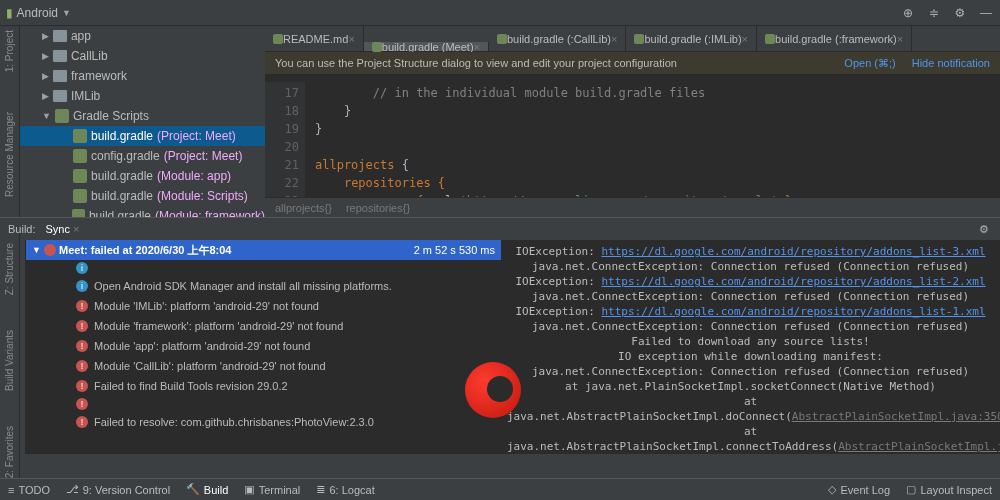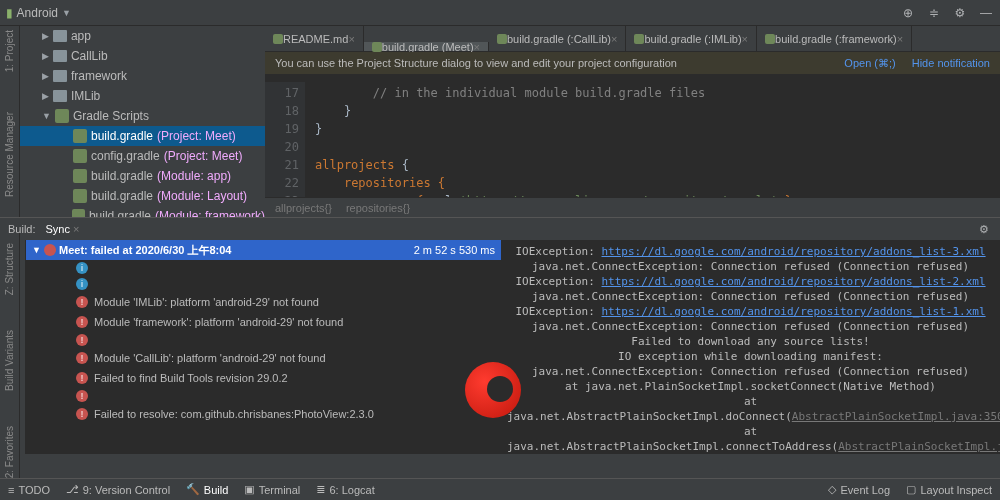--- a/index.html
+++ b/index.html
@@ -137,21 +137,21 @@
         <span style="width:9px;display:inline-block"></span>
         <span class="gradle-icon"></span>
         <span>build.gradle</span>
         <span class="muted"> (Module: app)</span>
       </div>
       <div class="tree-row">
         <span class="indent" style="width:28px"></span>
         <span style="width:9px;display:inline-block"></span>
         <span class="gradle-icon"></span>
         <span>build.gradle</span>
-        <span class="muted"> (Module: Layout)</span>
+        <span class="muted"> (Module: Scripts)</span>
       </div>
       <div class="tree-row">
         <span class="indent" style="width:28px"></span>
         <span style="width:9px;display:inline-block"></span>
         <span class="gradle-icon"></span>
         <span>build.gradle</span>
         <span class="muted"> (Module: framework)</span>
       </div>
     </div>
 
@@ -228,31 +228,33 @@
         <span style="width:12px;height:12px;border-radius:50%;background:#c75450;display:inline-block"></span>&nbsp;
         <b>Meet: failed at 2020/6/30 上午8:04</b>
         <span class="time">2 m 52 s 530 ms</span>
       </div>
       <div id="syncrows">
           <div class="sync-row">
             <span class="ic-info">i</span>
           </div>
           <div class="sync-row">
             <span class="ic-info">i</span>
+            <span>Open Android SDK Manager and install all missing platforms.</span>
           </div>
           <div class="sync-row">
             <span class="ic-err">!</span>
             <span>Module 'IMLib': platform 'android-29' not found</span>
           </div>
           <div class="sync-row">
             <span class="ic-err">!</span>
             <span>Module 'framework': platform 'android-29' not found</span>
           </div>
           <div class="sync-row">
             <span class="ic-err">!</span>
+            <span>Module 'app': platform 'android-29' not found</span>
           </div>
           <div class="sync-row">
             <span class="ic-err">!</span>
             <span>Module 'CallLib': platform 'android-29' not found</span>
           </div>
           <div class="sync-row">
             <span class="ic-err">!</span>
             <span>Failed to find Build Tools revision 29.0.2</span>
           </div>
           <div class="sync-row">

